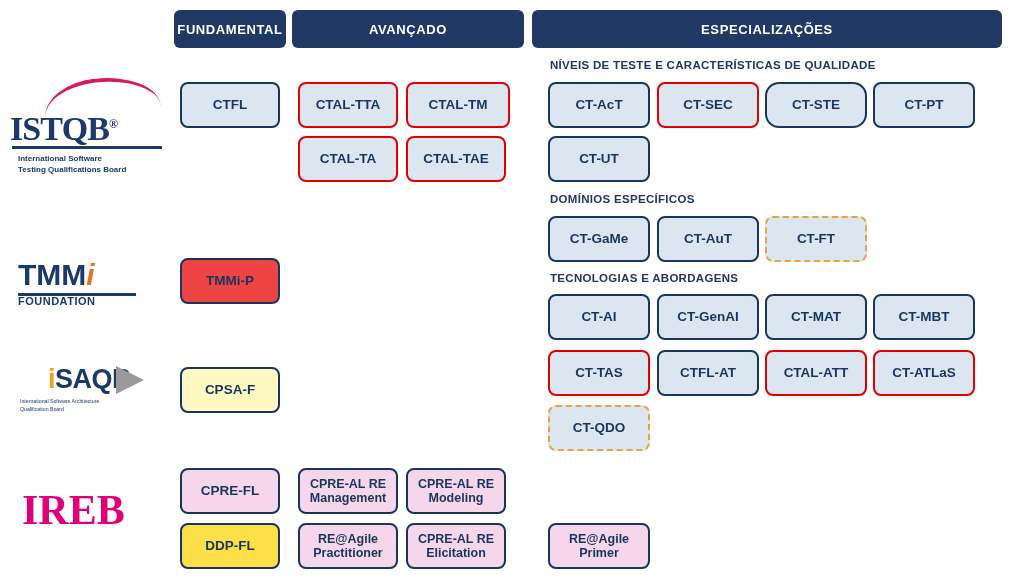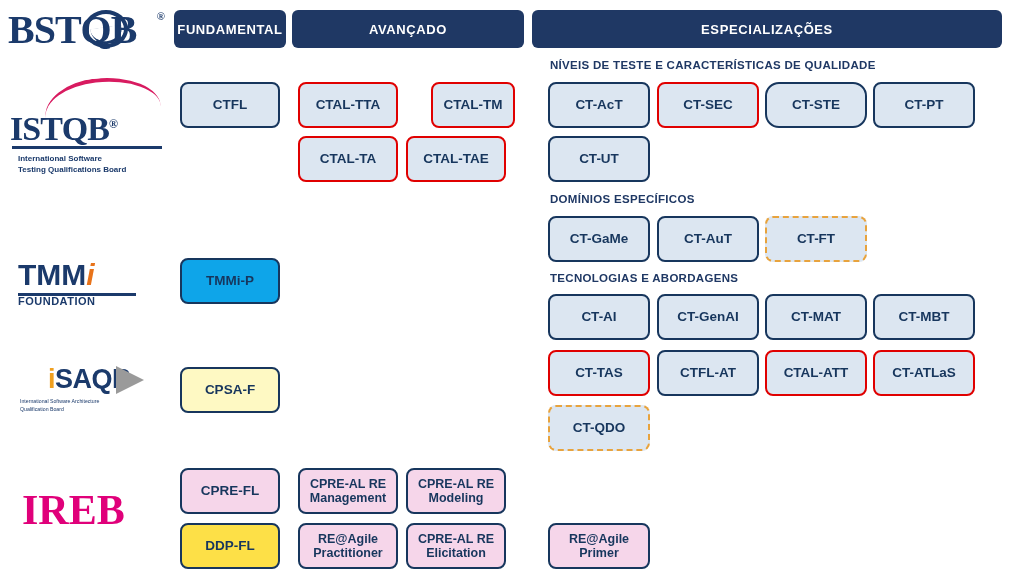--- a/index.html
+++ b/index.html
@@ -61,21 +61,21 @@
     color: #17365d;
     line-height: 1.12;
     box-sizing: border-box;
     padding: 2px 3px;
   }
   .cert .lbl { display: block; }
   
   .v-blue   { background: #dce6f1; border: 2px solid #17365d; }
   .v-bluered{ background: #dce6f1; border: 2px solid #e00000; }
   .v-blueorange { background: #dce6f1; border: 2px dashed #e8a33d; }
-  .v-teal   { background: #0ea5e9; border: 2px solid #17365d; }
+  .v-teal   { background: #ef4444; border: 2px solid #17365d; }
   .v-cream  { background: #fef9c3; border: 2px solid #17365d; }
   .v-pink   { background: #f6d6ea; border: 2px solid #17365d; }
   .v-pinkblue { background: #fde047; border: 2px solid #17365d; }
   .v-pinklight { background: #f6d6ea; border: 2px solid #17365d; }
 
   
   .logo-wrap { position: absolute; }
 
   
   #logo-bstqb { left: 8px; top: 6px; width: 158px; height: 52px; }
@@ -227,27 +227,20 @@
   <div class="caption" style="left:550px; top:59px;">
     <span>NÍVEIS DE TESTE E CARACTERÍSTICAS DE QUALIDADE</span>
   </div>
   <div class="caption" style="left:550px; top:193px;">
     <span>DOMÍNIOS ESPECÍFICOS</span>
   </div>
   <div class="caption" style="left:550px; top:272px;">
     <span>TECNOLOGIAS E ABORDAGENS</span>
   </div>
 
-  <div class="logo-wrap" id="logo-bstqb">
-    <div class="bstqb-text">
-      <span>BSTQB</span>
-      <span class="bstqb-oval"></span>
-      <span class="bstqb-reg">®</span>
-    </div>
-  </div>
 
   <div class="logo-wrap" id="logo-istqb">
     <div class="istqb-swoosh"></div>
     <div style="position:absolute; left:0; top:28px;">
       <div class="istqb-name">
         <span>ISTQB</span><span style="font-size:12px; vertical-align:super;">®</span>
       </div>
     </div>
     <div class="istqb-bar"></div>
     <div class="istqb-sub" style="position:absolute; left:2px; top:70px;margin-left:6px;">
@@ -295,21 +288,21 @@
     <span class="lbl">CPRE-FL</span>
   </div>
 
   <div class="cert v-pinkblue" style="left:180px; top:523px; width:100px; height:46px;">
     <span class="lbl">DDP-FL</span>
   </div>
 
   <div class="cert v-bluered" style="left:298px; top:82px; width:100px; height:46px;">
     <span class="lbl">CTAL-TTA</span>
   </div>
-  <div class="cert v-bluered" style="left:406px; top:82px; width:84px; height:46px;margin-left:25px;">
+  <div class="cert v-bluered" style="left:406px; top:82px; width:104px; height:46px;">
     <span class="lbl">CTAL-TM</span>
   </div>
   <div class="cert v-bluered" style="left:298px; top:136px; width:100px; height:46px;">
     <span class="lbl">CTAL-TA</span>
   </div>
   <div class="cert v-bluered" style="left:406px; top:136px; width:100px; height:46px;">
     <span class="lbl">CTAL-TAE</span>
   </div>
 
   <div class="cert v-pinklight" style="left:298px; top:468px; width:100px; height:46px; font-size:12.5px;">

